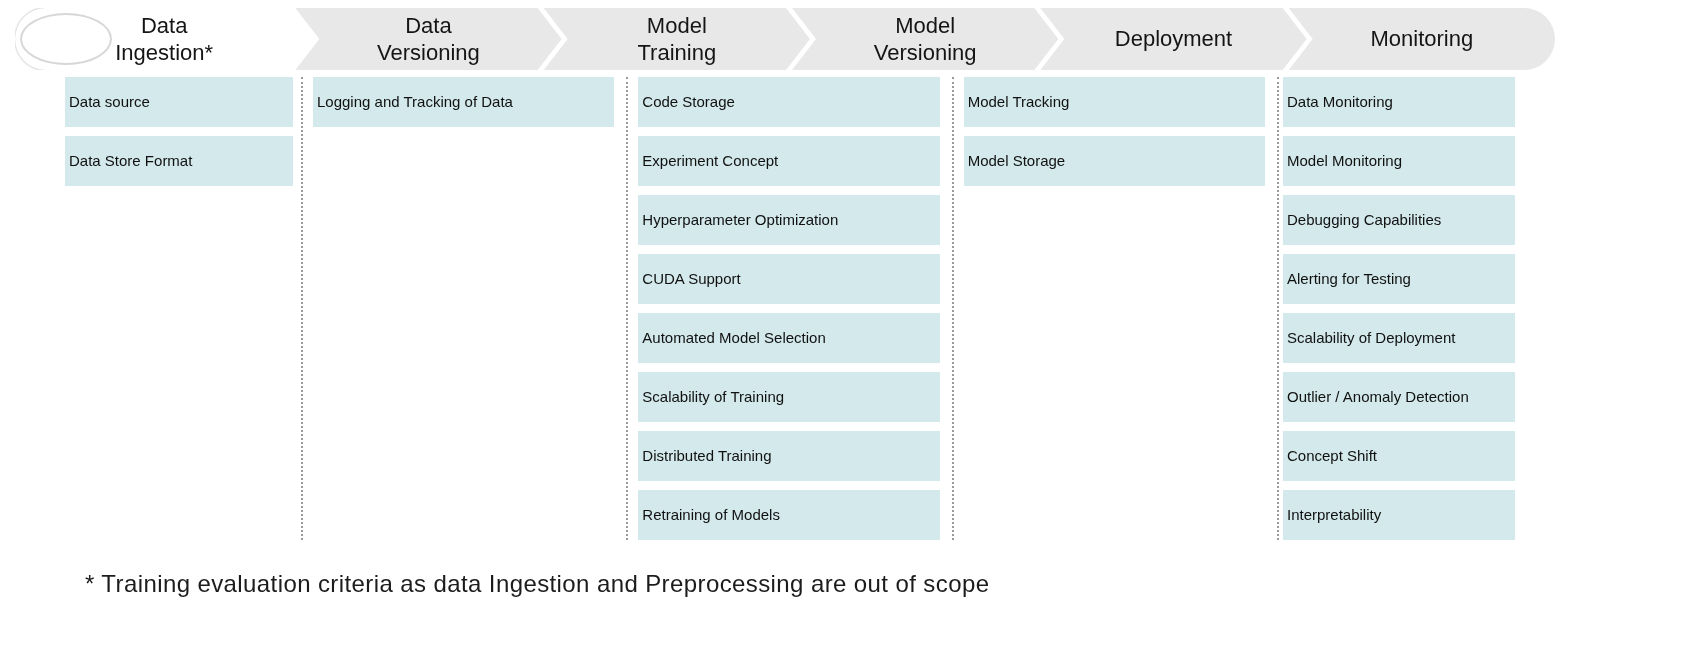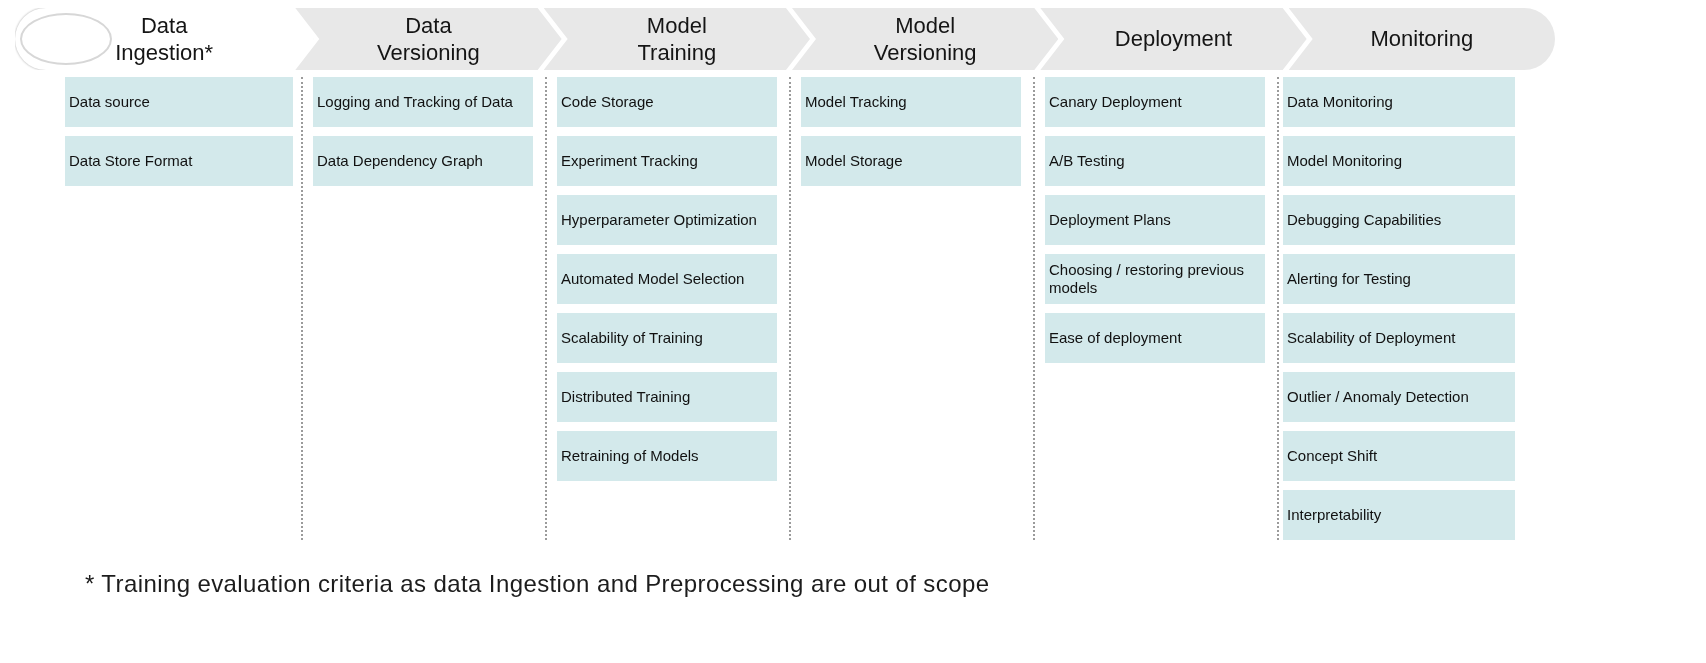--- a/index.html
+++ b/index.html
@@ -104,45 +104,38 @@
 
   <div class="columns">
 
     <div class="col col-1">
       <div class="box">Data source</div>
       <div class="box">Data Store Format</div>
     </div>
 
     <div class="col col-2">
       <div class="box">Logging and Tracking of Data</div>
-      <div class="box">Data Dependency Graph</div>
     </div>
 
     <div class="col col-3">
       <div class="box">Code Storage</div>
-      <div class="box">Experiment Tracking</div>
+      <div class="box">Experiment Concept</div>
       <div class="box">Hyperparameter Optimization</div>
+      <div class="box">CUDA Support</div>
       <div class="box">Automated Model Selection</div>
       <div class="box">Scalability of Training</div>
       <div class="box">Distributed Training</div>
       <div class="box">Retraining of Models</div>
     </div>
 
     <div class="col col-4">
       <div class="box">Model Tracking</div>
       <div class="box">Model Storage</div>
     </div>
 
-    <div class="col col-5">
-      <div class="box">Canary Deployment</div>
-      <div class="box">A/B Testing</div>
-      <div class="box">Deployment Plans</div>
-      <div class="box">Choosing / restoring previous models</div>
-      <div class="box">Ease of deployment</div>
-    </div>
 
     <div class="col col-6 last">
       <div class="box">Data Monitoring</div>
       <div class="box">Model Monitoring</div>
       <div class="box">Debugging Capabilities</div>
       <div class="box">Alerting for Testing</div>
       <div class="box">Scalability of Deployment</div>
       <div class="box">Outlier / Anomaly Detection</div>
       <div class="box">Concept Shift</div>
       <div class="box">Interpretability</div>

